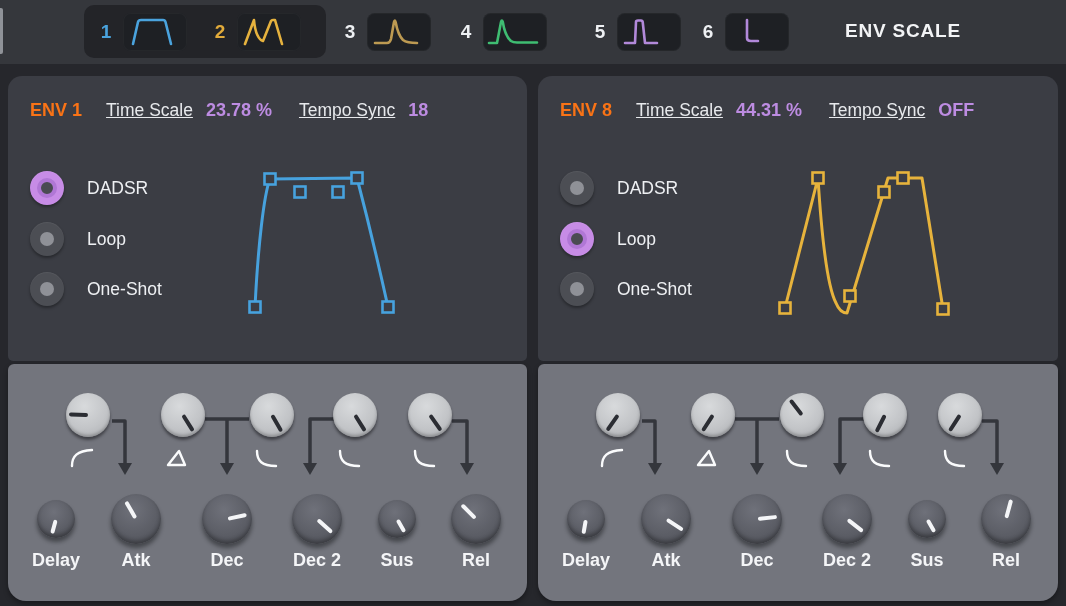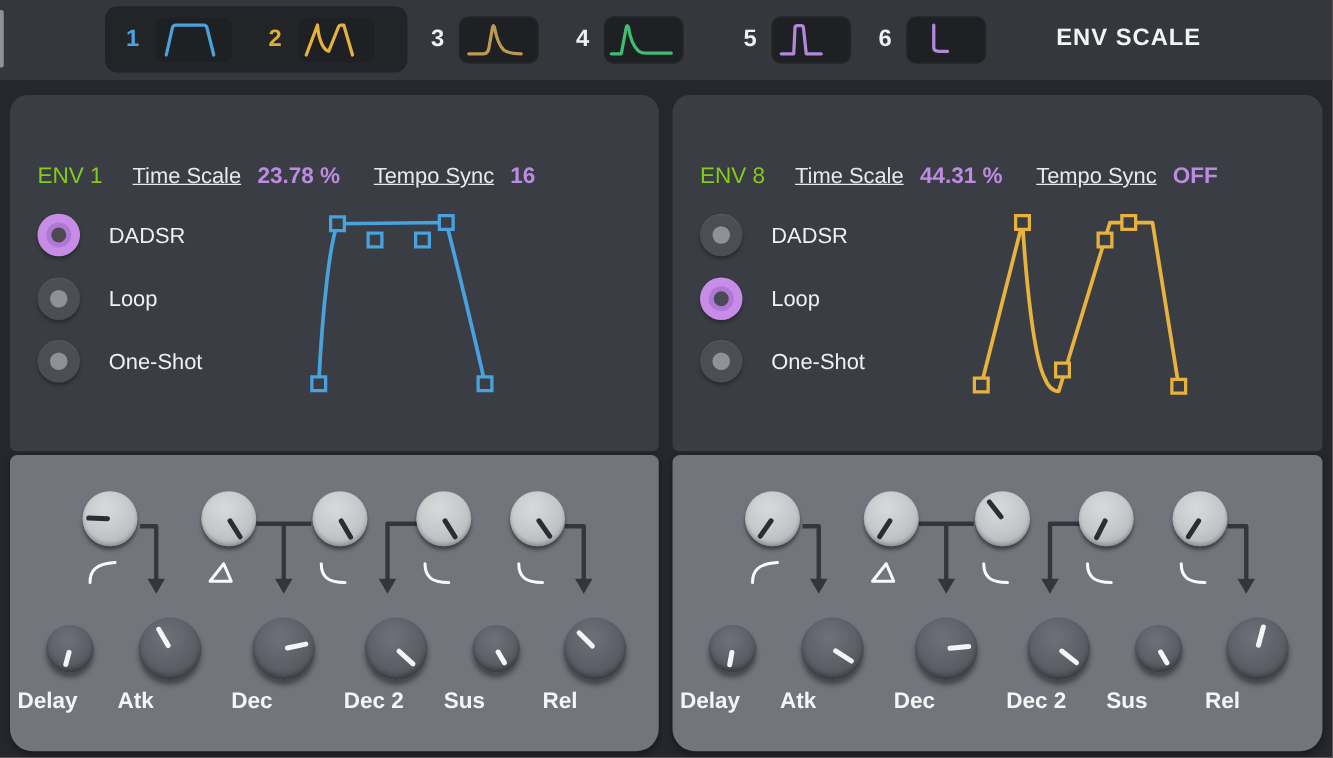--- a/index.html
+++ b/index.html
@@ -17,21 +17,21 @@
   .tab-icon svg{display:block;}
   .env-scale{position:absolute;left:845px;top:20px;font-size:19px;font-weight:700;color:#f2f3f5;letter-spacing:0.8px;}
   
   .panel-upper{position:absolute;top:76px;height:285px;background:#3b3d44;border-radius:14px 14px 5px 5px;}
   .panel-lower{position:absolute;top:364px;height:237px;background:#73757d;border-radius:6px 6px 18px 18px;
                box-shadow:0 3px 5px rgba(0,0,0,0.35);}
   .pos1{left:8px;width:519px;}
   .pos2{left:538px;width:520px;}
   
   .env-header{position:absolute;left:22px;top:24px;display:flex;align-items:baseline;white-space:nowrap;}
-  .env-title{font-size:18px;font-weight:400;color:#84cc16;margin-right:24px;margin-top:30px;}
+  .env-title{font-size:18px;font-weight:700;color:#f97316;margin-right:24px;}
   .hdr-label{font-size:17.5px;font-weight:400;color:#e7e9ec;margin-right:13px;text-decoration:underline;}
   .hdr-value{font-size:18px;font-weight:700;color:#bd8ce2;margin-right:27px;}
   .hdr-value:last-child{margin-right:0;}
   
   .mode-row{position:absolute;left:22px;display:flex;align-items:center;gap:23px;height:34px;}
   .radio{width:34px;height:34px;border-radius:50%;background:#4c4e54;position:relative;cursor:pointer;
          box-shadow:0 2px 3px rgba(0,0,0,0.35), inset 0 1px 1px rgba(255,255,255,0.06);}
   .radio::after{content:"";position:absolute;inset:10px;border-radius:50%;background:#8f9197;}
   .radio.sel{background:#c78ce6;}
   .radio.sel::after{inset:7px;background:#4a4b52;border:4px solid #b077d5;box-sizing:border-box;}
@@ -43,21 +43,21 @@
   .knob{position:absolute;border-radius:50%;cursor:pointer;}
   .knob.light{background:radial-gradient(circle at 42% 30%, #d8dadc, #c3c5c8 55%, #a9abaf);
               box-shadow:0 3px 3px rgba(15,16,20,0.5), inset 0 -2px 3px rgba(0,0,0,0.22);}
   .knob.dark{background:radial-gradient(circle at 44% 32%, #6f717a, #5b5d65 58%, #4b4d54);
              box-shadow:0 4px 4px rgba(12,13,16,0.45), inset 0 -3px 4px rgba(0,0,0,0.32);}
   .ind-wrap{position:absolute;inset:0;}
   .knob.light .ind-wrap::before{content:"";position:absolute;left:calc(50% - 2px);top:7%;width:4px;height:44%;
                                 background:#2b2d33;border-radius:2px;}
   .knob.dark .ind-wrap::before{content:"";position:absolute;left:calc(50% - 2px);top:10%;width:4px;height:37%;
                                background:#f4f5f7;border-radius:2px;}
-  .knob-label{position:absolute;top:186px;width:84px;text-align:left;font-size:18px;font-weight:700;color:#f4f5f7;}
+  .knob-label{position:absolute;top:186px;width:84px;text-align:center;font-size:18px;font-weight:700;color:#f4f5f7;}
 </style>
 </head>
 <body>
 
 <div class="stage">
 
   <div class="top-bar">
     <div class="edge-sliver"></div>
     <div class="tab-group-bg"></div>
 
@@ -112,21 +112,21 @@
 
     <div class="env-scale">ENV SCALE</div>
   </div>
 
   <section class="panel-upper pos1">
     <div class="env-header">
       <span class="env-title">ENV 1</span>
       <span class="hdr-label">Time Scale</span>
       <span class="hdr-value">23.78 %</span>
       <span class="hdr-label">Tempo Sync</span>
-      <span class="hdr-value">16</span>
+      <span class="hdr-value">18</span>
     </div>
     <div class="mode-row" style="top:95px">
       <div class="radio sel"></div>
       <div class="mode-label">DADSR</div>
     </div>
     <div class="mode-row" style="top:146px">
       <div class="radio"></div>
       <div class="mode-label">Loop</div>
     </div>
     <div class="mode-row" style="top:196px">

